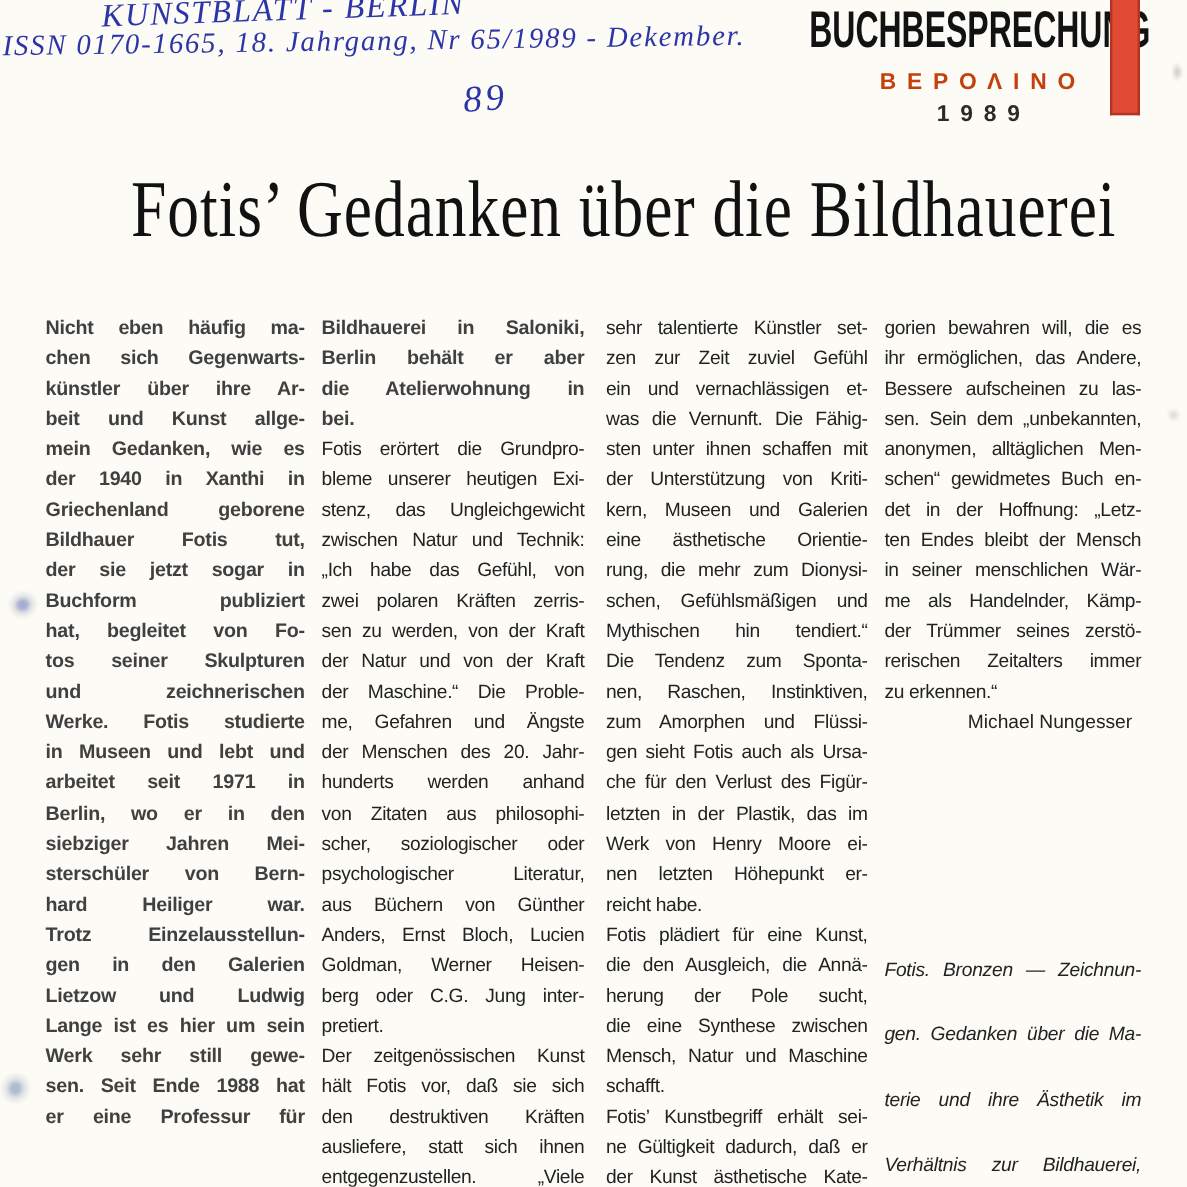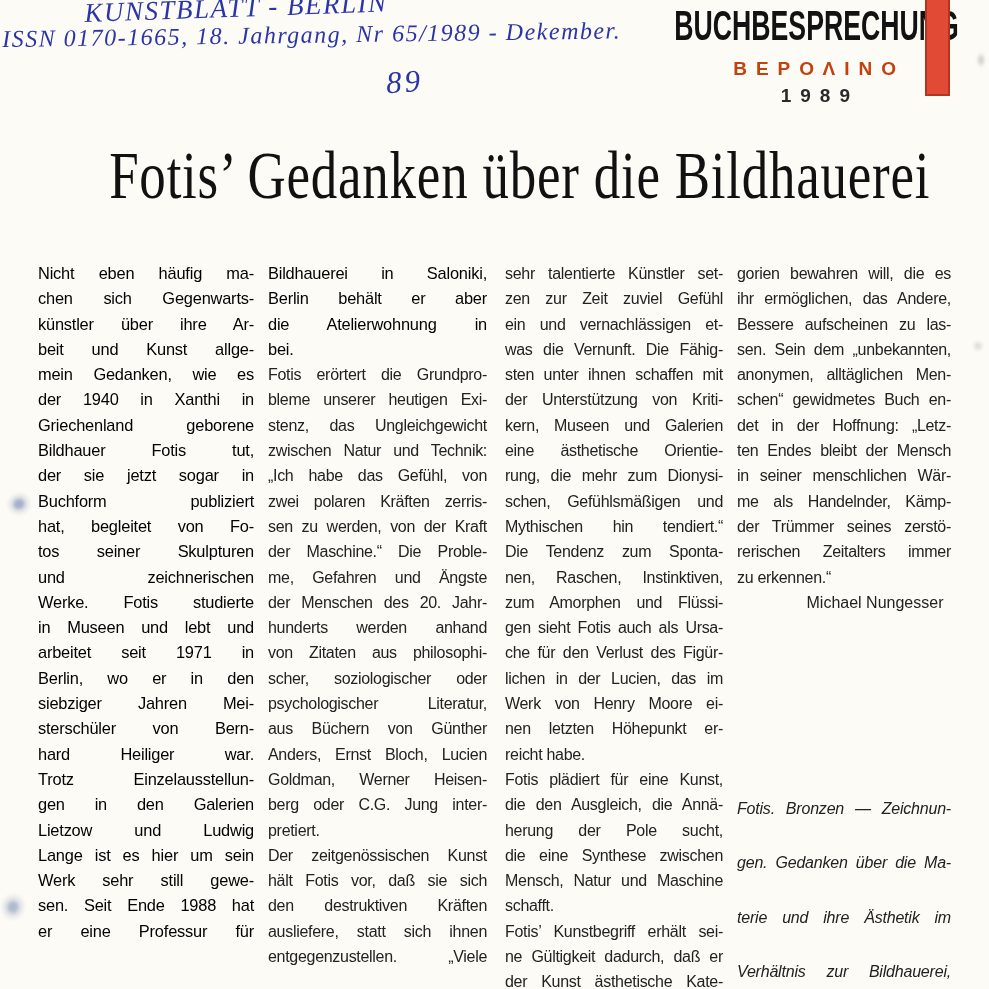--- a/index.html
+++ b/index.html
@@ -71,21 +71,21 @@
   .col1{left:38px;width:216px;}
   .col2{left:268px;width:219px;}
   .col3{left:505px;width:218px;}
   .col4{left:737px;width:214px;}
 
   .line{
     height:25.3px;line-height:25.3px;
     text-align:justify;text-align-last:justify;
     overflow:visible;
   }
-  .line.b{font-weight:400;font-size:16.4px;letter-spacing:-0.2px;color:#000000;}
+  .line.b{font-weight:700;font-size:16.4px;letter-spacing:-0.2px;color:#404040;}
   .line.r{font-weight:400;font-size:16px;letter-spacing:-0.3px;color:#222;}
   .line.i{font-weight:400;font-style:italic;font-size:16px;letter-spacing:-0.2px;color:#222;margin-top:29px;}
   .line.end{text-align-last:left;}
   .line.sig{text-align:center;text-align-last:center;padding-left:62px;font-size:16px;color:#222;}
   .line.sp{text-align-last:left;}
 
   
   .smudge{position:absolute;pointer-events:none;}
   .smudge.s1{left:6px;top:492px;width:26px;height:24px;
     background:radial-gradient(ellipse at center,rgba(60,80,160,0.45) 0 18%,rgba(120,130,170,0.2) 40%,transparent 70%);
@@ -154,20 +154,21 @@
       <div class="line b">Berlin behält er aber</div>
       <div class="line b">die Atelierwohnung in</div>
       <div class="line b end">bei.</div>
       <div class="line r">Fotis erörtert die Grundpro-</div>
       <div class="line r">bleme unserer heutigen Exi-</div>
       <div class="line r">stenz, das Ungleichgewicht</div>
       <div class="line r">zwischen Natur und Technik:</div>
       <div class="line r">„Ich habe das Gefühl, von</div>
       <div class="line r">zwei polaren Kräften zerris-</div>
       <div class="line r">sen zu werden, von der Kraft</div>
+      <div class="line r">der Natur und von der Kraft</div>
       <div class="line r">der Maschine.“ Die Proble-</div>
       <div class="line r">me, Gefahren und Ängste</div>
       <div class="line r">der Menschen des 20. Jahr-</div>
       <div class="line r">hunderts werden anhand</div>
       <div class="line r">von Zitaten aus philosophi-</div>
       <div class="line r">scher, soziologischer oder</div>
       <div class="line r">psychologischer Literatur,</div>
       <div class="line r">aus Büchern von Günther</div>
       <div class="line r">Anders, Ernst Bloch, Lucien</div>
       <div class="line r">Goldman, Werner Heisen-</div>
@@ -189,21 +190,21 @@
       <div class="line r">kern, Museen und Galerien</div>
       <div class="line r">eine ästhetische Orientie-</div>
       <div class="line r">rung, die mehr zum Dionysi-</div>
       <div class="line r">schen, Gefühlsmäßigen und</div>
       <div class="line r">Mythischen hin tendiert.“</div>
       <div class="line r">Die Tendenz zum Sponta-</div>
       <div class="line r">nen, Raschen, Instinktiven,</div>
       <div class="line r">zum Amorphen und Flüssi-</div>
       <div class="line r">gen sieht Fotis auch als Ursa-</div>
       <div class="line r">che für den Verlust des Figür-</div>
-      <div class="line r">lichen in der Lucien, das im</div>
+      <div class="line r">letzten in der Plastik, das im</div>
       <div class="line r">Werk von Henry Moore ei-</div>
       <div class="line r">nen letzten Höhepunkt er-</div>
       <div class="line r end">reicht habe.</div>
       <div class="line r">Fotis plädiert für eine Kunst,</div>
       <div class="line r">die den Ausgleich, die Annä-</div>
       <div class="line r">herung der Pole sucht,</div>
       <div class="line r">die eine Synthese zwischen</div>
       <div class="line r">Mensch, Natur und Maschine</div>
       <div class="line r end">schafft.</div>
       <div class="line r">Fotis’ Kunstbegriff erhält sei-</div>

